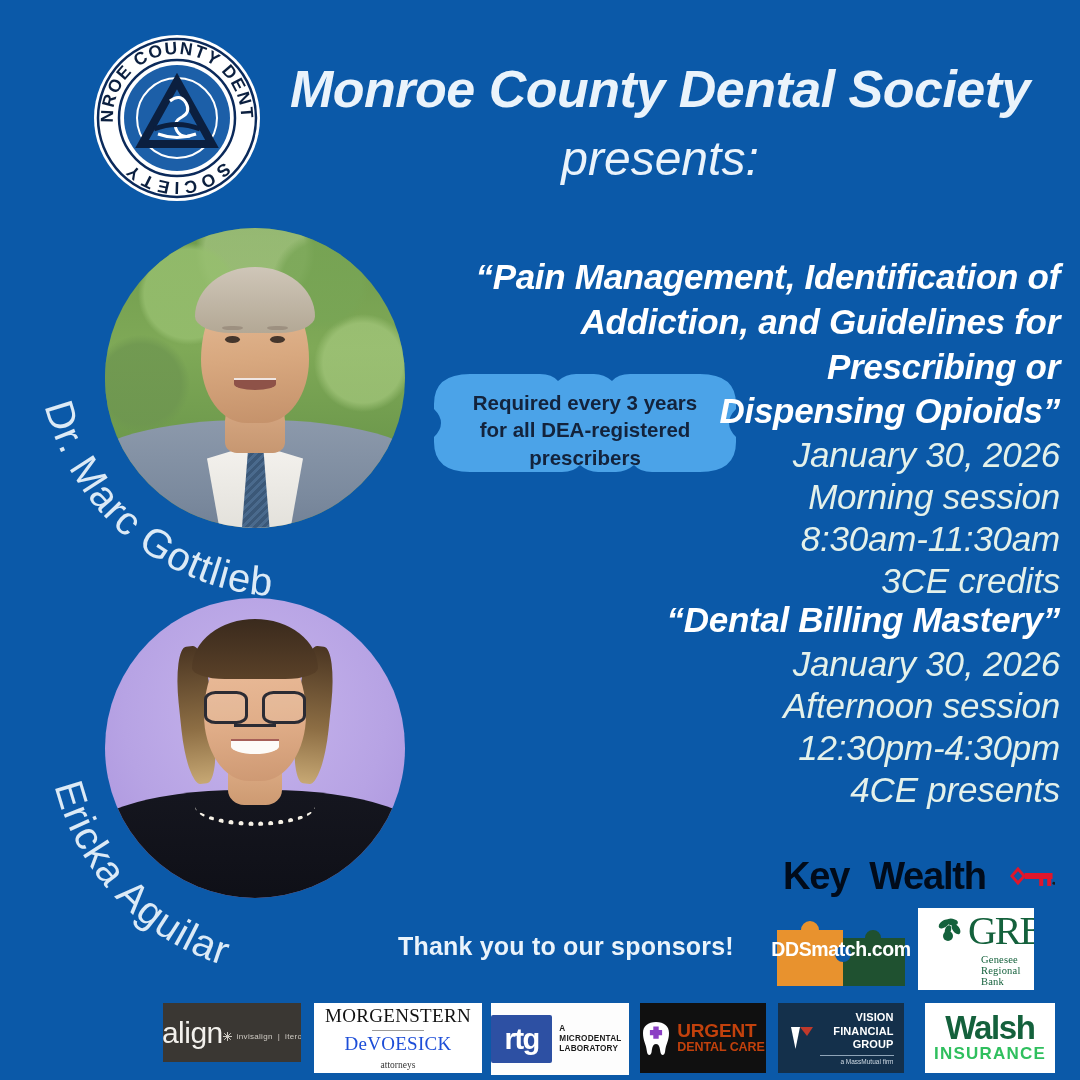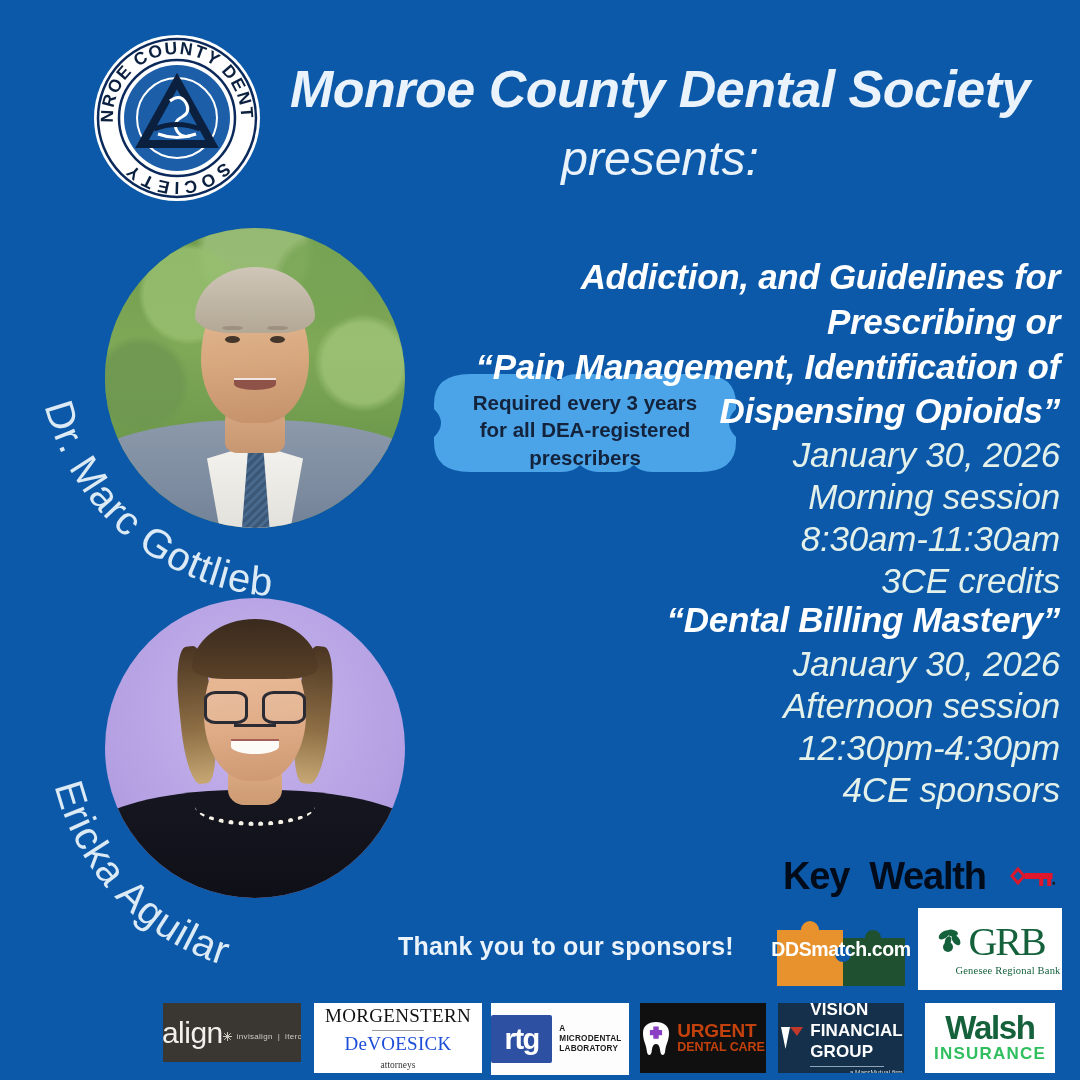--- a/index.html
+++ b/index.html
@@ -278,22 +278,22 @@
   .dds-text {
     position: absolute; left: 0; right: 0; top: 50%;
     transform: translateY(-50%);
     text-align: center; font-size: 19.5px; font-weight: bold;
     letter-spacing: -0.4px; color: #FFFFFF; white-space: nowrap;
   }
   .dds-text .bold-part { color: #FFFFFF; font-weight: bold; }
 
   
   #logo-grb {
-    left: 918px; top: 908px; width: 144px; height: 82px;
-    background: #FFFFFF; flex-direction: column; gap: 0;
+    left: 918px; top: 908px; width: 116px; height: 82px;
+    background: #FFFFFF; flex-direction: column; gap: 0; padding-left: 27px;
   }
   .grb-main {
     display: flex; align-items: center; gap: 3px;
   }
   .grb-letters {
     font-family: "Liberation Serif", serif;
     font-size: 40px; color: #14613C; letter-spacing: -2px; line-height: 1;
   }
   .grb-sub {
     font-family: "Liberation Serif", serif;
@@ -318,21 +318,21 @@
 
   .rtg-box { width: 62px; height: 48px; background: #2D50A3; display: flex; align-items: center; justify-content: center; border-radius: 2px; }
   .rtg-word { color: #fff; font-size: 29px; font-weight: bold; letter-spacing: -1.5px; }
   .rtg-sub { color: #1a1a1a; font-size: 8.2px; line-height: 1.25; margin-left: 7px; letter-spacing: .2px; font-weight: bold; }
 
   .urgent-txt { color: #c2410c; margin-left: 6px; }
   .urgent-l1 { font-size: 19px; font-weight: bold; letter-spacing: -.2px; line-height: 1.05; }
   .urgent-l2 { font-size: 12.5px; font-weight: bold; letter-spacing: -.1px; line-height: 1.2; }
 
   .vision-txt { color: #fff; margin-left: 5px; }
-  .vision-l { font-size: 17px; font-weight: bold; line-height: 1.22; letter-spacing: .1px; }
+  .vision-l { font-size: 11px; font-weight: bold; line-height: 1.22; letter-spacing: .1px; text-align: right; }
   .vision-rule { width: 74px; height: 1px; background: #8fa4b8; margin: 3px 0 2px; }
   .vision-sub { font-size: 6.5px; color: #cfdae4; text-align: right; }
 
   .walsh-l1 { color: #14613C; font-size: 33px; font-weight: bold; letter-spacing: -1.3px; line-height: .95; }
   .walsh-l2 { color: #2FBF5E; font-size: 17px; font-weight: bold; letter-spacing: 1.2px; line-height: 1.1; margin-top: 2px; }
 </style>
 </head>
 <body>
 
 <div id="flyer">
@@ -424,35 +424,35 @@
         q-36,0 -36,-30 v-5 q14,-14 0,-28 v-5 q0,-30 36,-30 Z"></path>
     </svg>
     <div class="cloud-text">
       <span>Required every 3 years</span>
       <span>for all DEA-registered</span>
       <span>prescribers</span>
     </div>
   </div>
 
   <div class="session" id="session-morning">
+    <div class="session-title">“Pain Management, Identification of</div>
     <div class="session-title">Addiction, and Guidelines for Prescribing or</div>
-    <div class="session-title">“Pain Management, Identification of</div>
     <div class="session-title">Dispensing Opioids”</div>
     <div class="session-line">January 30, 2026</div>
     <div class="session-line">Morning session</div>
     <div class="session-line">8:30am-11:30am</div>
     <div class="session-line">3CE credits</div>
   </div>
 
   <div class="session" id="session-afternoon">
     <div class="session-title">“Dental Billing Mastery”</div>
     <div class="session-line">January 30, 2026</div>
     <div class="session-line">Afternoon session</div>
     <div class="session-line">12:30pm-4:30pm</div>
-    <div class="session-line">4CE sponsors</div>
+    <div class="session-line">4CE presents</div>
   </div>
 
   <div id="sponsors-thanks">Thank you to our sponsors!</div>
 
   <div class="logo-tile" id="logo-key-wealth">
     <span class="kw-word">Key</span>
     <span class="kw-word">Wealth</span>
     <svg width="74" height="40" viewBox="0 0 74 40">
       <path d="M18 6 L30 20 L18 34 L6 20 Z" fill="#E0162B"></path>
       <path d="M18 13 L24.5 20 L18 27 L11.5 20 Z" fill="#0B59A8"></path>

